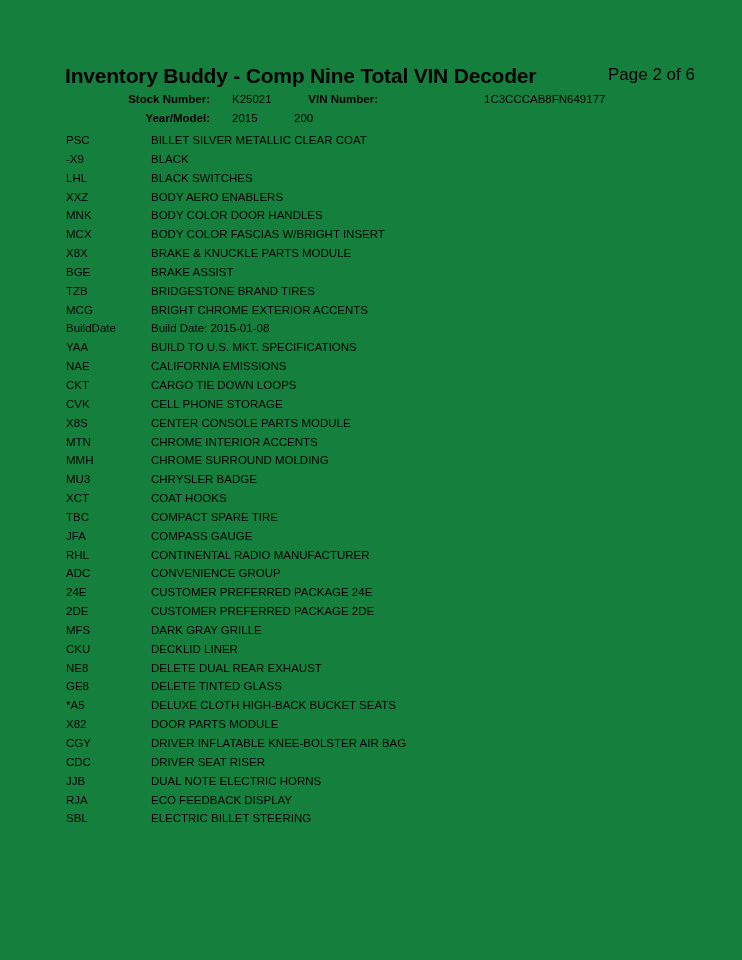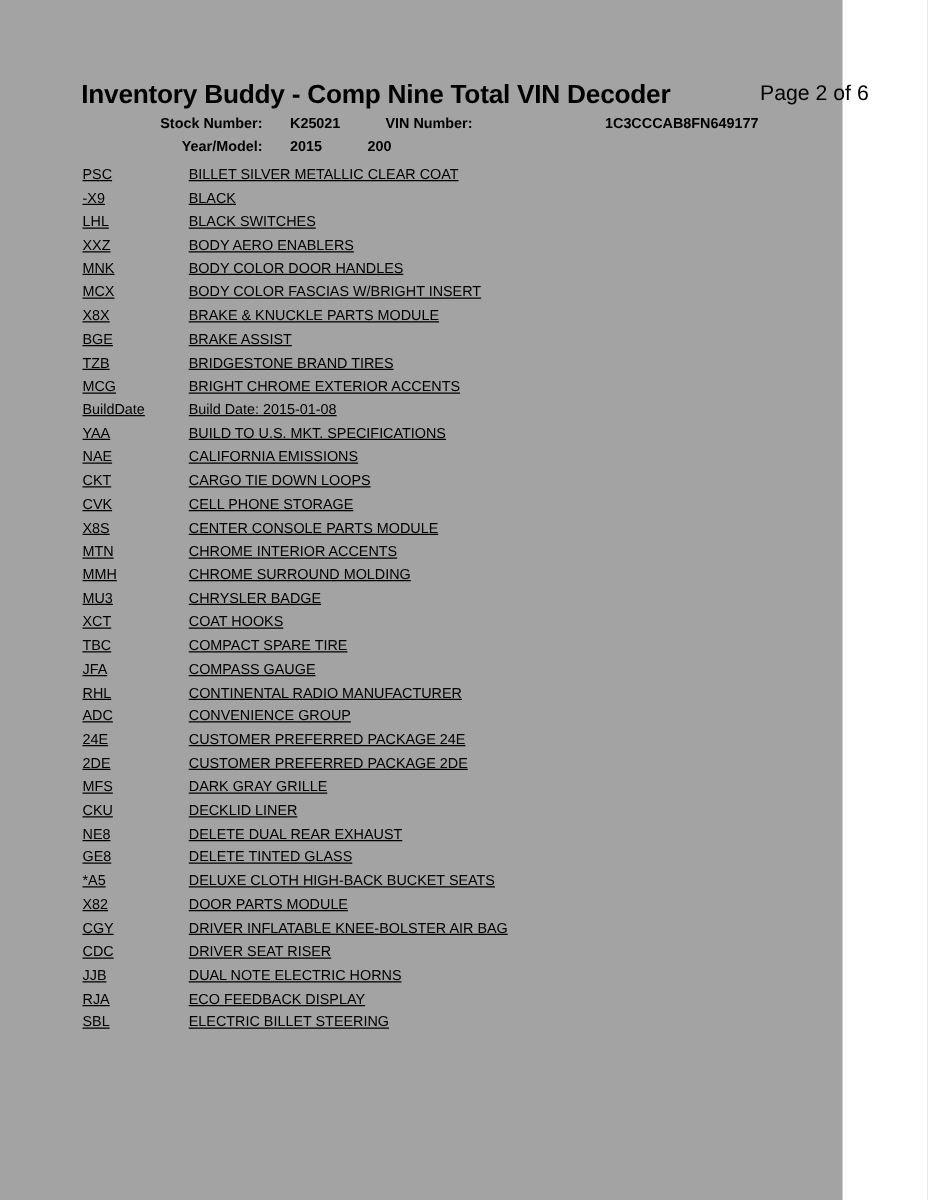--- a/index.html
+++ b/index.html
@@ -14,23 +14,23 @@
     position: relative;
     font-family: "Liberation Sans", sans-serif;
     color: #000000;
     overflow: hidden;
   }
 
   .page {
     position: absolute;
     left: 0;
     top: 0;
-    width: 674px;
+    width: 742px;
     height: 960px;
-    background: #a3a3a3;
+    background: #15803d;
   }
 
   
   .doc-header {
     position: absolute;
     left: 0;
     top: 0;
     width: 742px;
   }
 
@@ -71,21 +71,21 @@
     position: absolute;
     font-size: 11.5px;
     font-weight: bold;
     white-space: nowrap;
     text-align: right;
     line-height: 13px;
   }
   .meta-value {
     position: absolute;
     font-size: 11.5px;
-    font-weight: bold;
+    font-weight: normal;
     white-space: nowrap;
     line-height: 13px;
     padding-left: 16px;
   }
 
   .lbl-stock   { left: 88px;  width: 122px; }
   .val-stock   { left: 216px; }
   .lbl-year    { left: 88px;  width: 122px; }
   .val-year    { left: 216px; }
   .val-model   { left: 278px; }
@@ -95,21 +95,20 @@
   
   .options-table {
     position: absolute;
     left: 0;
     top: 134px;
     width: 742px;
     border-collapse: collapse;
   }
   .options-table tr {
     height: 18.85px;
-    text-decoration: underline;
   }
   .options-table td {
     font-size: 11.5px;
     font-weight: normal;
     line-height: 13px;
     padding: 0;
     vertical-align: top;
     white-space: nowrap;
   }
   .col-code {

